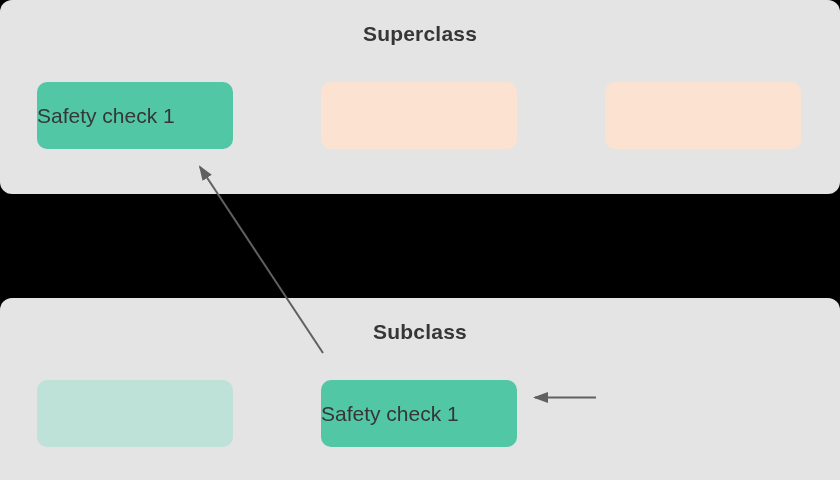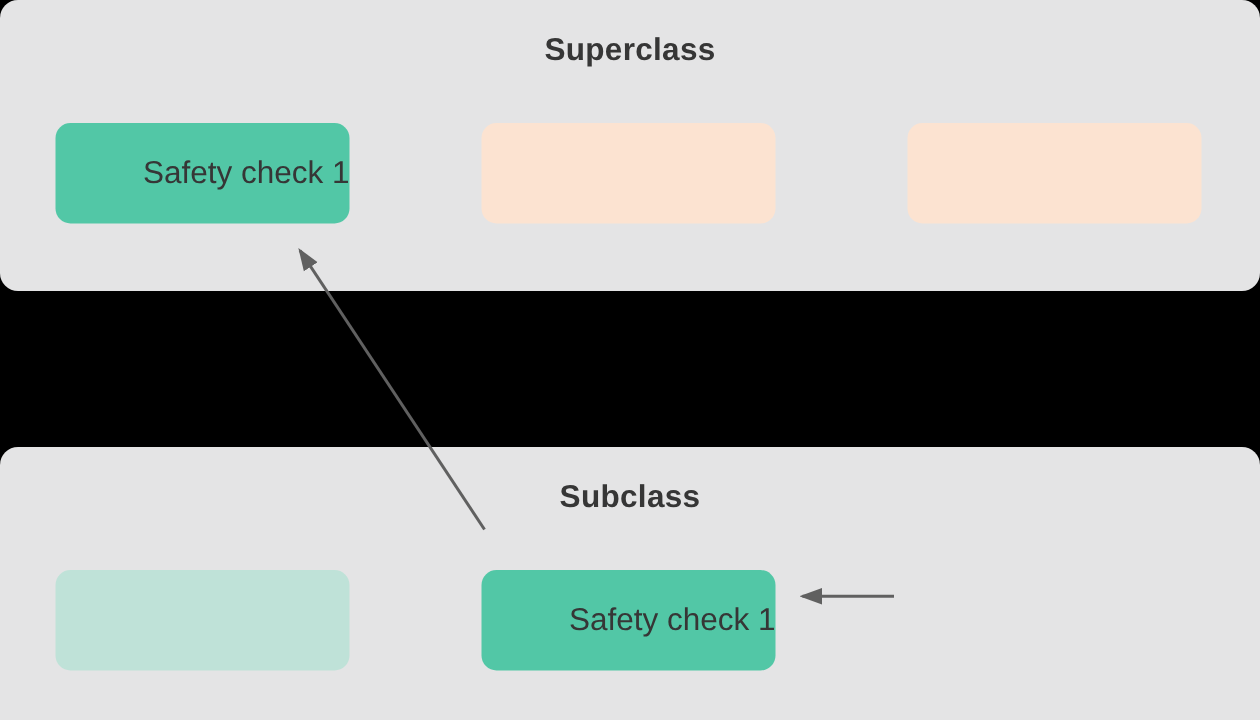--- a/index.html
+++ b/index.html
@@ -41,21 +41,21 @@
     letter-spacing:0.2px;
   }
   .node{
     position:absolute;
     top:82px;
     width:196px;
     height:67px;
     border-radius:10px;
     display:flex;
     align-items:center;
-    justify-content:flex-end;
+    justify-content:flex-start;
     font-size:21px;
     color:var(--text);
   }
   .node.col-1{left:37px;}
   .node.col-2{left:321px;}
   .node.col-3{left:605px;}
   .node.teal{background:var(--teal);}
   .node.teal-light{background:var(--teal-light);}
   .node.peach{background:var(--peach);}
   .node.coral{background:var(--coral);}

